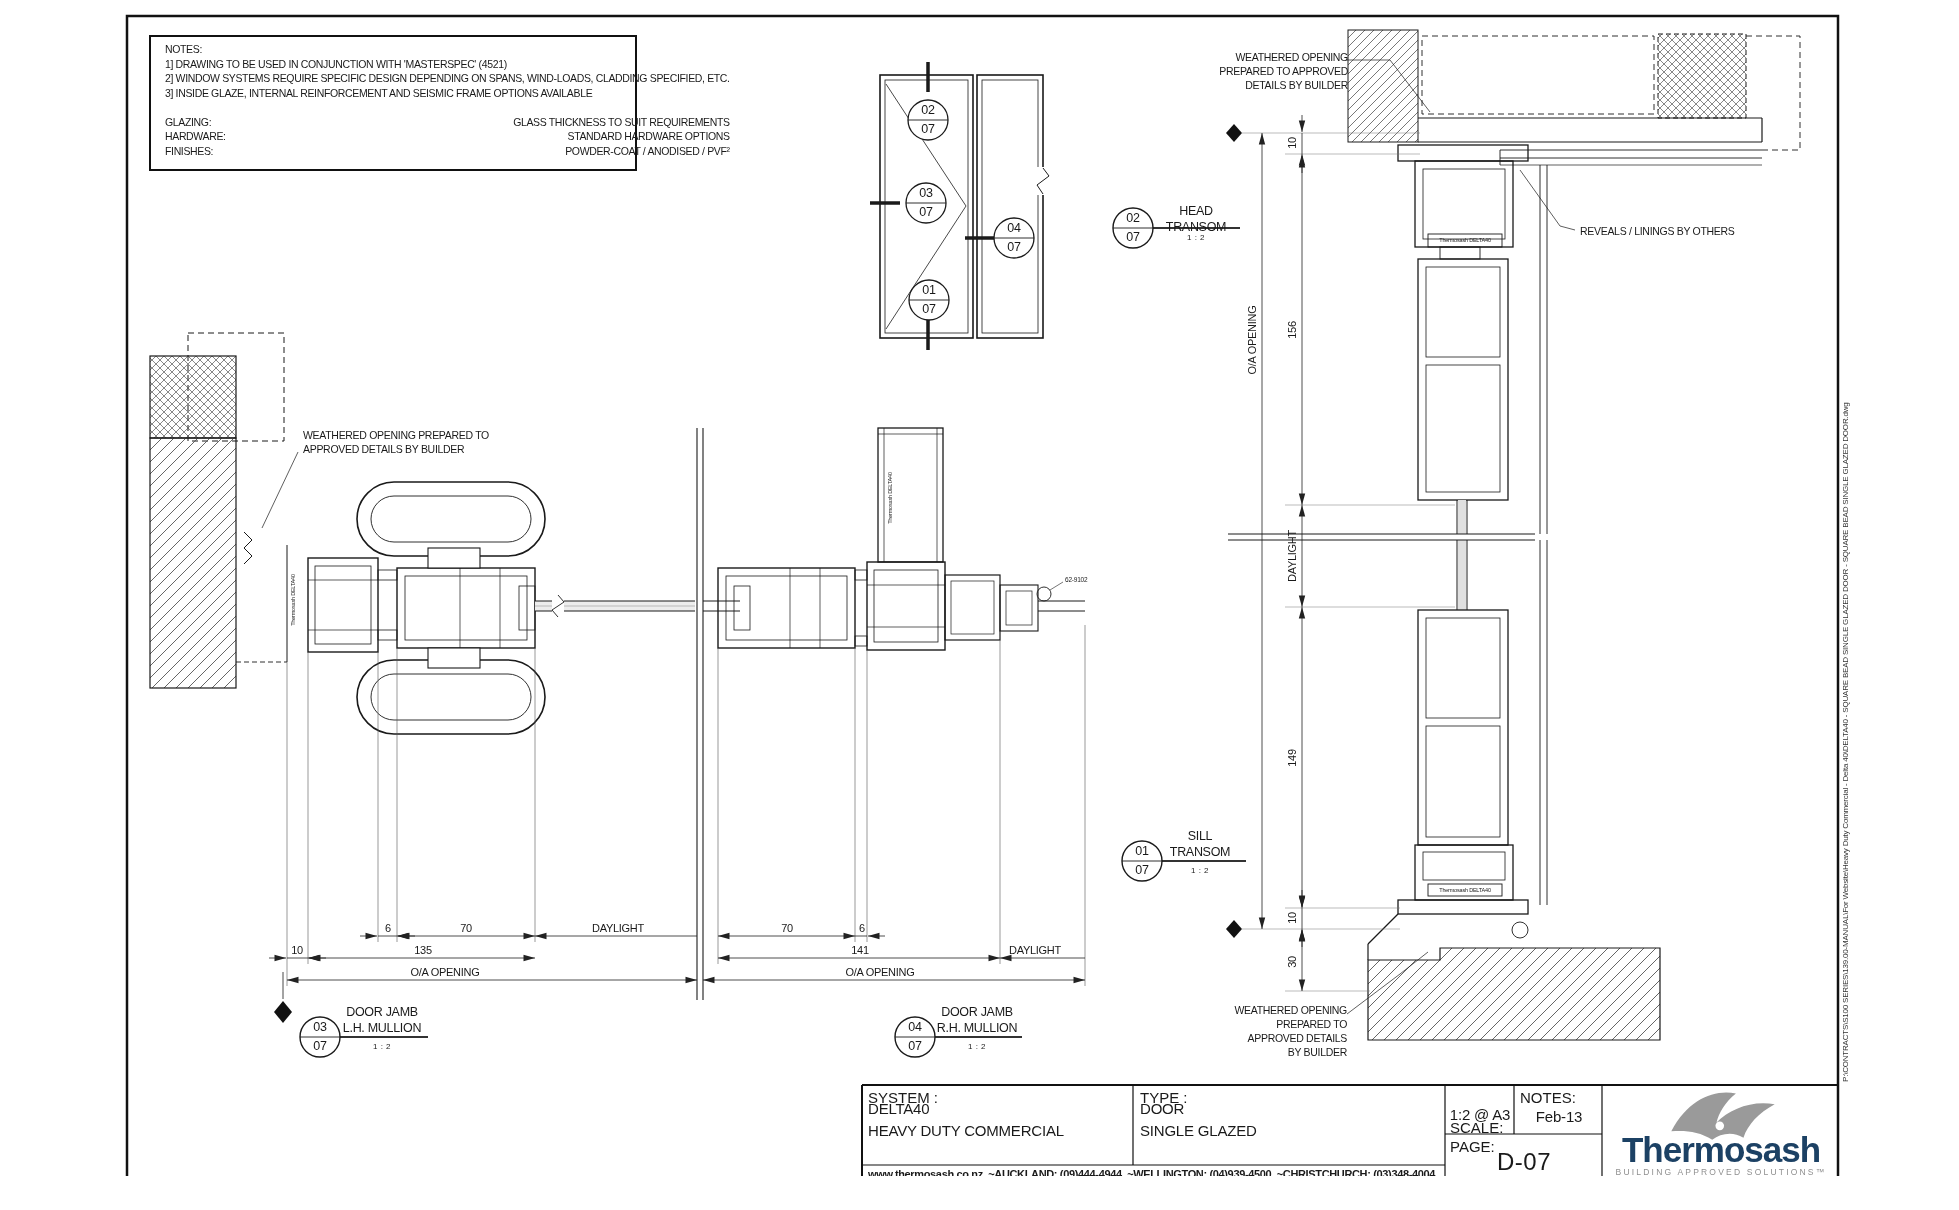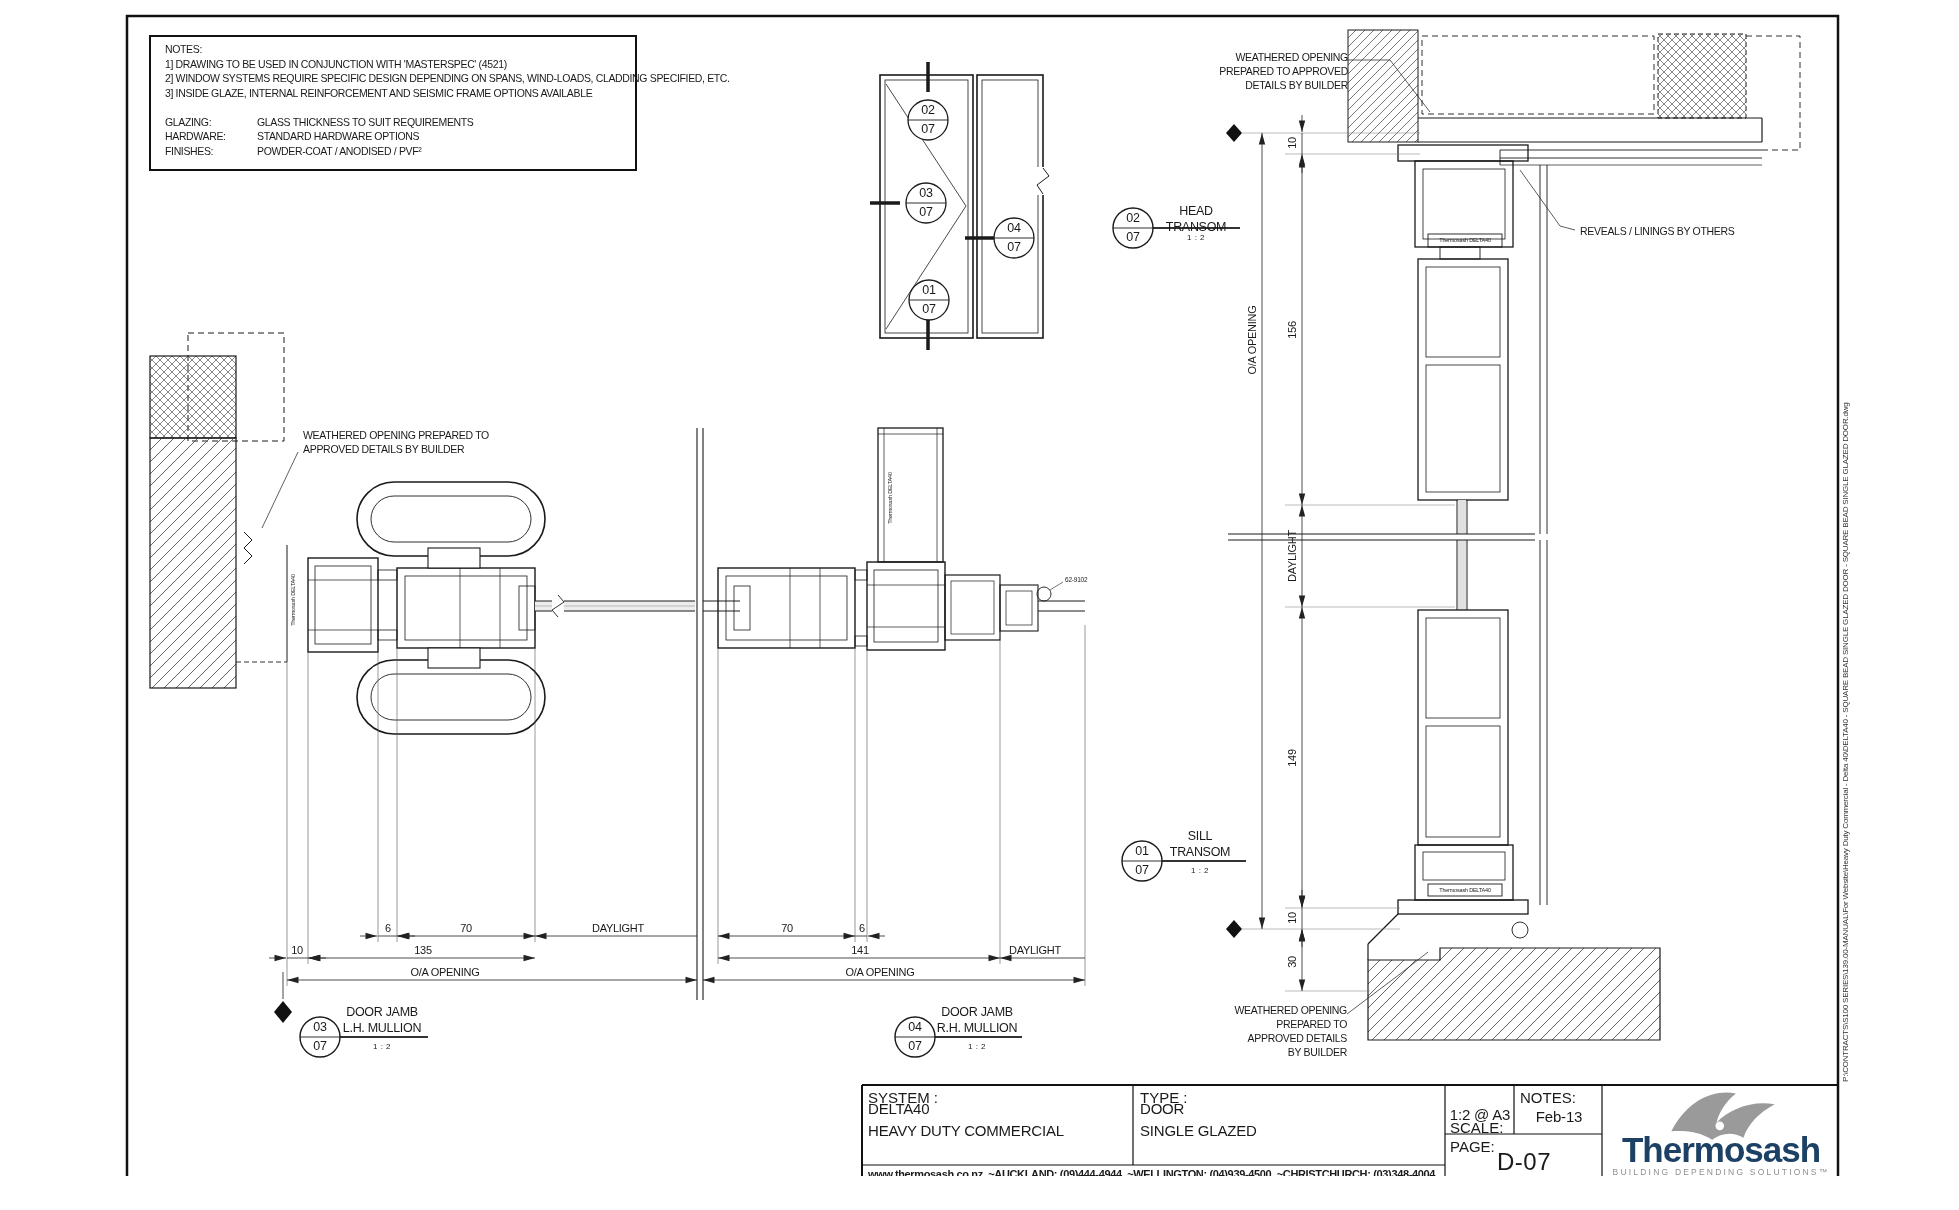--- a/index.html
+++ b/index.html
@@ -8,21 +8,21 @@
   svg.art{position:absolute;left:0;top:0;}
   .t{position:absolute;transform:translate(-50%,-50%);white-space:nowrap;color:#1a1a1a;}
   .tl{position:absolute;white-space:nowrap;color:#1a1a1a;}
   .rot{position:absolute;transform:translate(-50%,-50%) rotate(-90deg);white-space:nowrap;}
   .s6{font-size:6.5px;letter-spacing:-0.2px;}
   .s5{font-size:5.5px;letter-spacing:-0.2px;}
   .s10{font-size:10.5px;letter-spacing:-0.35px;}
   .s11{font-size:11px;letter-spacing:-0.3px;}
   .s15{font-size:15px;letter-spacing:-0.2px;}
   .notes-line{line-height:14.5px;}
-  .spec-row{display:flex;line-height:14.5px;}
+  .spec-row{display:flex;line-height:14.5px;justify-content:space-between;}
   .spec-label{width:92px;flex:none;}
   .callout-num{position:absolute;width:44px;text-align:center;font-size:12.5px;letter-spacing:-0.3px;}
   .det-title{position:absolute;text-align:center;font-size:12.5px;line-height:16px;letter-spacing:-0.3px;}
   .det-scale{position:absolute;text-align:center;font-size:8px;letter-spacing:0.5px;}
   .ann-right{position:absolute;text-align:right;font-size:10.5px;line-height:14px;letter-spacing:-0.3px;}
   .ann-left{position:absolute;text-align:left;font-size:10.5px;line-height:14px;letter-spacing:-0.3px;}
   .tb-label{font-size:15px;letter-spacing:0;}
   .tb-footer{position:absolute;font-size:11px;font-weight:bold;letter-spacing:-0.35px;white-space:pre;}
   .brand-word{position:absolute;transform:translate(-50%,-50%);font-size:35px;font-weight:bold;letter-spacing:-1px;}
   .brand-tag{position:absolute;transform:translate(-50%,-50%);font-size:8.5px;letter-spacing:2.2px;color:#8f8f8f;}
@@ -419,17 +419,17 @@
 <div class="t s15" style="left:1559px;top:1116px;">Feb-13</div>
 <div class="tl tb-label" style="left:1450px;top:1138px;">PAGE:</div>
 <div class="t" style="left:1524px;top:1162px;font-size:24px;letter-spacing:0.5px;">D-07</div>
 <div class="tb-footer" style="left:868px;top:1168px;">www.thermosash.co.nz  ~AUCKLAND: (09)444-4944  ~WELLINGTON: (04)939-4500  ~CHRISTCHURCH: (03)348-4004</div>
 
 <svg class="art" width="130" height="56" viewBox="0 0 120 52" style="left:1658px;top:1086px;">
   <path d="M12,42 C28,12 52,3 72,7 C62,15 56,25 54,34 C66,21 88,13 108,17 C93,25 83,36 79,48 C69,42 58,44 50,50 C38,42 25,41 12,42 Z" fill="#9a9a9a"></path>
   <circle cx="57" cy="37" r="4" fill="#ffffff"></circle>
 </svg>
 <div class="brand-word" style="left:1721px;top:1150px;color:#1c4164;">Thermosash</div>
-<div class="brand-tag" style="left:1721px;top:1172px;">BUILDING DEPENDING SOLUTIONS™</div>
+<div class="brand-tag" style="left:1721px;top:1172px;">BUILDING APPROVED SOLUTIONS™</div>
 
 <div class="side-path">P:\CONTRACTS\S100 SERIES\139.00-MANUAL\For Website\Heavy Duty Commercial - Delta 40\DELTA40 - SQUARE BEAD SINGLE GLAZED DOOR - SQUARE BEAD SINGLE GLAZED DOOR.dwg</div>
 
 </div>
 
 </body></html>

